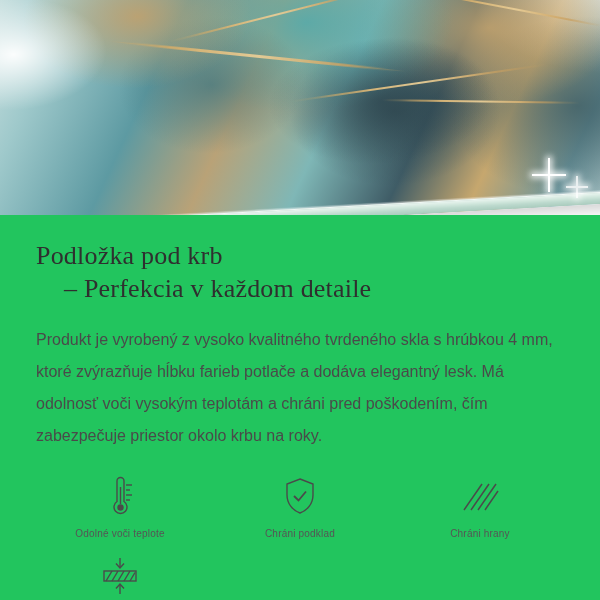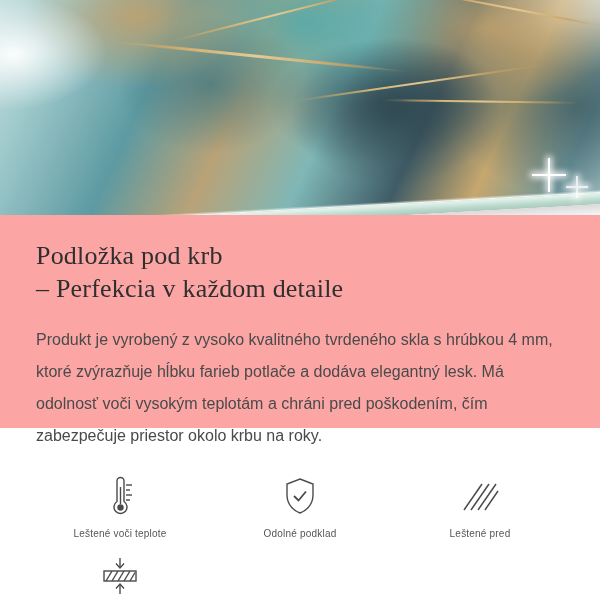--- a/index.html
+++ b/index.html
@@ -11,22 +11,22 @@
     height: 600px;
     overflow: hidden;
     background: #ffffff;
     font-family: "Liberation Sans", sans-serif;
     color: #3c3c3c;
   }
 
   .page {
     position: relative;
     width: 600px;
-    height: 428px;
-    background: #fca5a5;
+    height: 600px;
+    background: #22c55e;
   }
 
   
   .hero {
     position: relative;
     width: 600px;
     height: 215px;
     overflow: hidden;
     background: #ffffff;
   }
@@ -120,21 +120,21 @@
   }
   .headline {
     font-family: "Liberation Serif", serif;
     font-size: 26px;
     line-height: 1.28;
     font-weight: 400;
     color: #2f2f2f;
     margin: 0 0 18px 0;
     letter-spacing: 0.2px;
   }
-  .headline .line2 { display: block; }
+  .headline .line2 { display: block; margin-left: 28px; }
 
   .paragraph {
     font-size: 16px;
     line-height: 2.0;
     color: #4a4a4a;
     margin: 0;
     max-width: 540px;
   }
 
   
@@ -224,45 +224,45 @@
         <svg width="34" height="42" viewBox="0 0 34 42" fill="none" stroke="#4a4a4a" stroke-width="1.4">
           <path d="M14 5a3.5 3.5 0 0 1 7 0v20.5a6.5 6.5 0 1 1-7 0V5z"></path>
           <line x1="17.5" y1="11" x2="17.5" y2="28"></line>
           <circle cx="17.5" cy="31.5" r="3.2" fill="#4a4a4a" stroke="none"></circle>
           <line x1="23" y1="9" x2="29" y2="9"></line>
           <line x1="23" y1="14" x2="27" y2="14"></line>
           <line x1="23" y1="19" x2="29" y2="19"></line>
           <line x1="23" y1="24" x2="27" y2="24"></line>
         </svg>
       </div>
-      <div class="feature-label">Leštené voči teplote</div>
+      <div class="feature-label">Odolné voči teplote</div>
     </div>
 
 
     <div class="feature">
       <div class="feature-icon">
         <svg width="36" height="42" viewBox="0 0 36 42" fill="none" stroke="#4a4a4a" stroke-width="1.4">
           <path d="M18 3 L31 8 v11c0 9-6 15.5-13 18-7-2.5-13-9-13-18V8z"></path>
           <polyline points="12,20 16.5,24.5 24,15.5" stroke-width="1.8"></polyline>
         </svg>
       </div>
-      <div class="feature-label">Odolné podklad</div>
+      <div class="feature-label">Chráni podklad</div>
     </div>
 
 
     <div class="feature">
       <div class="feature-icon">
         <svg width="40" height="34" viewBox="0 0 40 34" fill="none" stroke="#4a4a4a" stroke-width="1.5">
           <path d="M4 30 L22 4"></path>
           <path d="M11 30 L29 4"></path>
           <path d="M18 30 L36 4"></path>
           <path d="M25 30 L38 11"></path>
         </svg>
       </div>
-      <div class="feature-label">Leštené pred</div>
+      <div class="feature-label">Chráni hrany</div>
     </div>
 
     <div class="feature">
       <div class="feature-icon">
         <svg width="44" height="40" viewBox="0 0 44 40" fill="none" stroke="#4a4a4a" stroke-width="1.4">
           <line x1="22" y1="2" x2="22" y2="11"></line>
           <polyline points="18,7.5 22,12 26,7.5"></polyline>
           <line x1="22" y1="38" x2="22" y2="29"></line>
           <polyline points="18,32.5 22,28 26,32.5"></polyline>
           <rect x="6" y="15" width="32" height="10"></rect>

